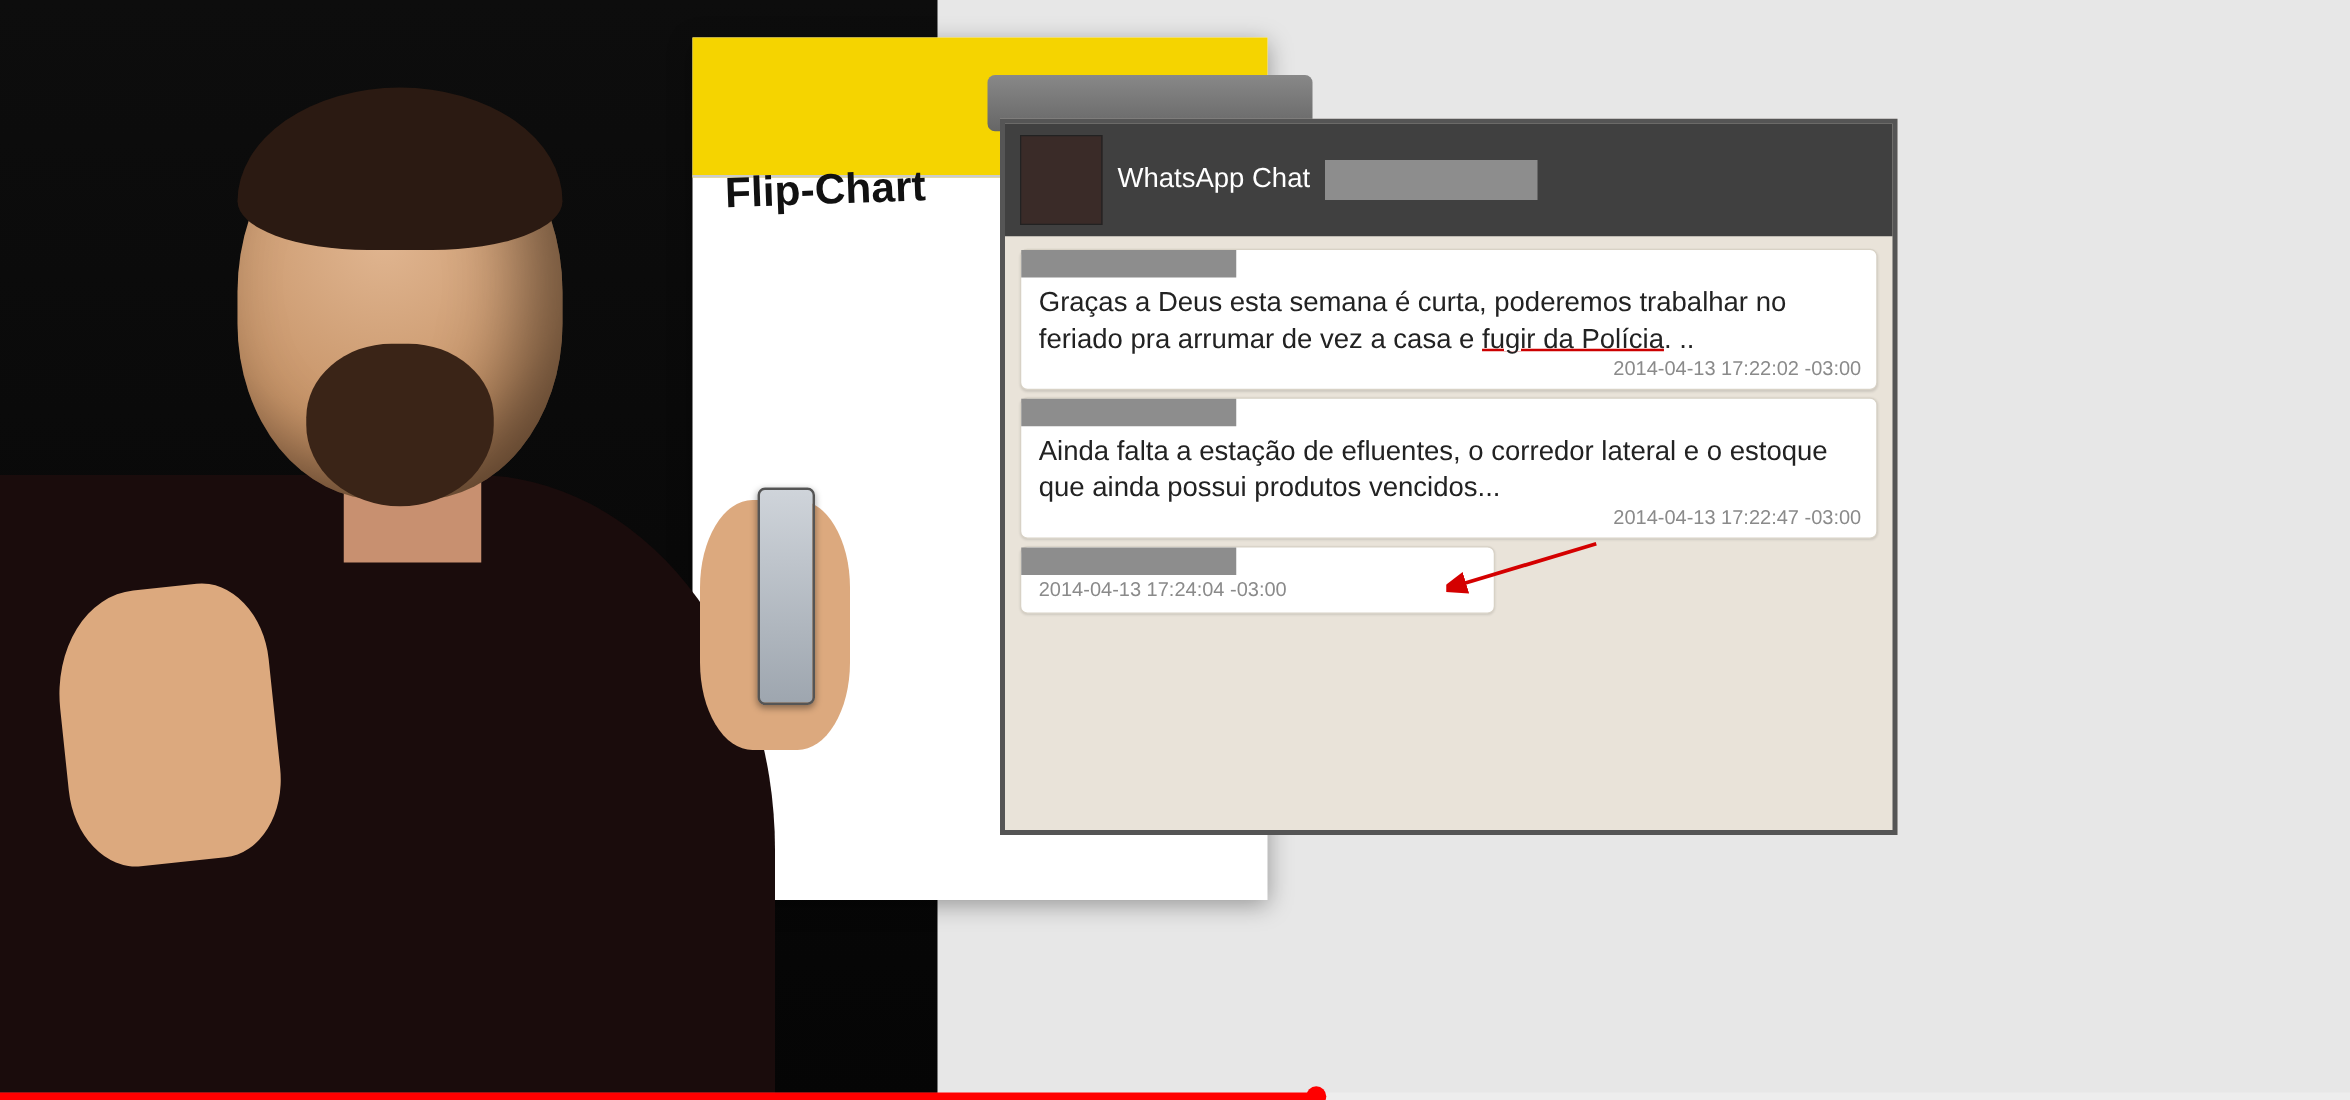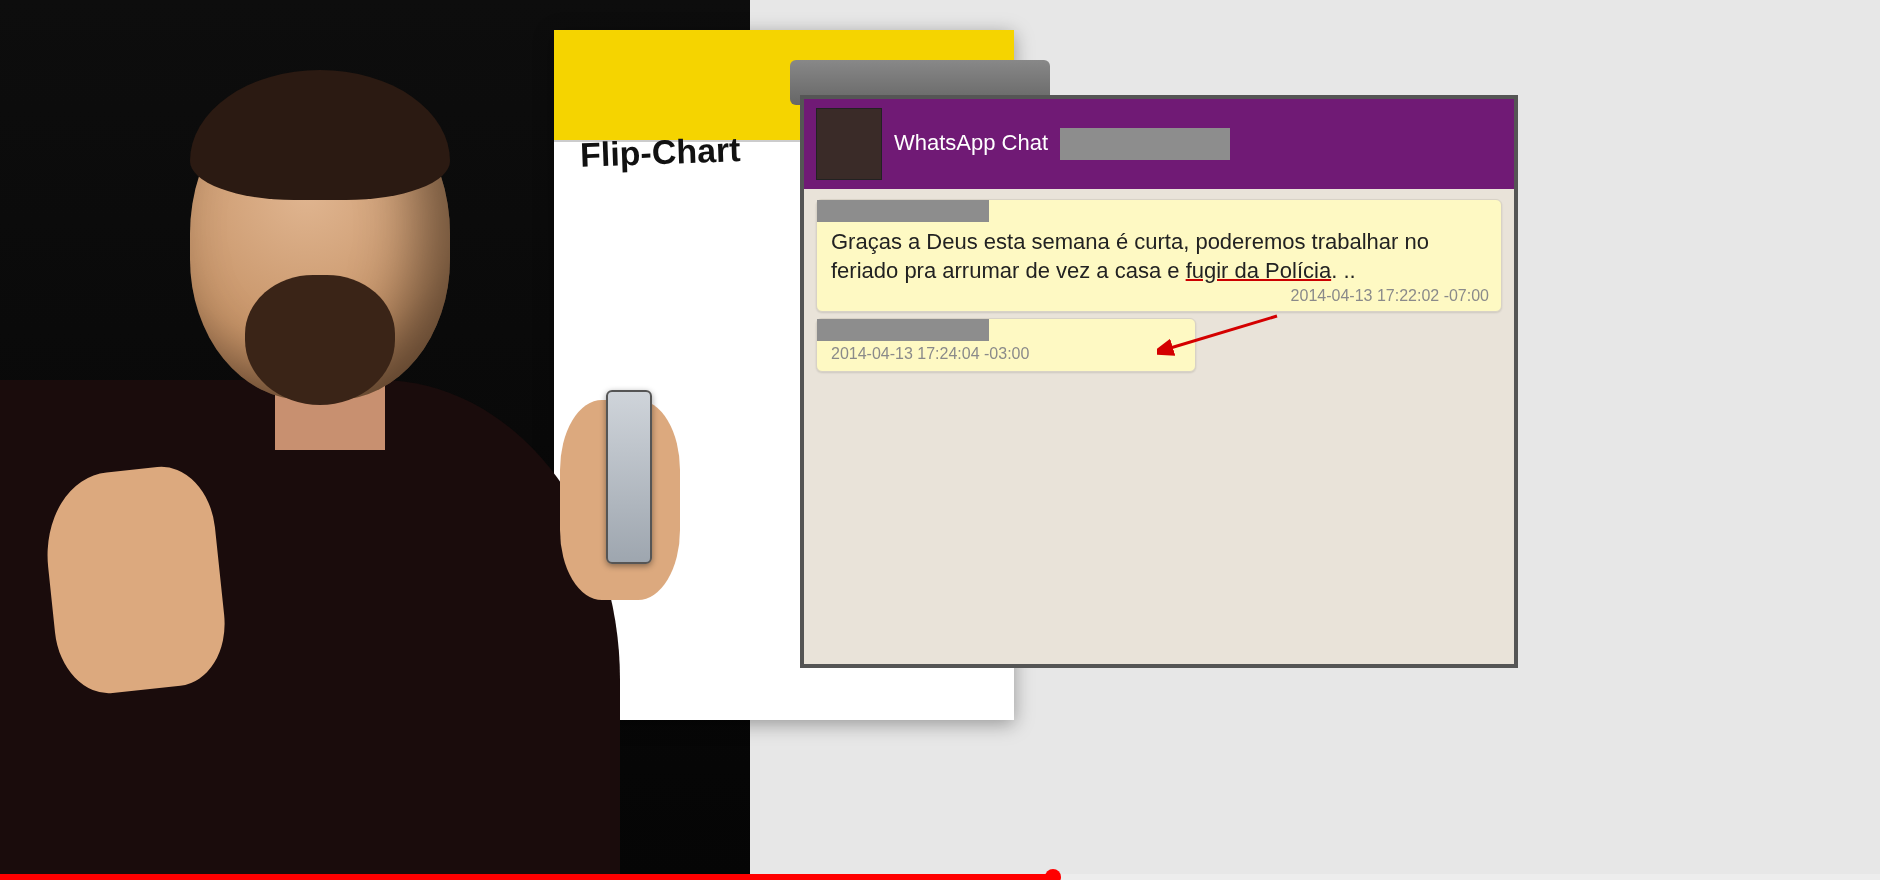--- a/index.html
+++ b/index.html
@@ -18,26 +18,26 @@
   .torso{position:absolute;left:0;top:330px;width:620px;height:560px;background:#1a0c0c;border-top-right-radius:240px 300px;}
   .head{position:absolute;left:190px;top:30px;width:260px;height:320px;background:radial-gradient(circle at 45% 35%,#e0b590,#c79468 60%,#9a6a45);border-radius:48% 48% 44% 44%;box-shadow:inset -30px -20px 60px rgba(0,0,0,.45);}
   .hair{position:absolute;left:190px;top:20px;width:260px;height:130px;background:#2b1a12;border-radius:50% 50% 40% 40%/70% 70% 30% 30%;}
   .beard{position:absolute;left:245px;top:225px;width:150px;height:130px;background:#3a2417;border-radius:50% 50% 55% 55%;}
   .neck{position:absolute;left:275px;top:320px;width:110px;height:80px;background:#c89070;}
   .hand-left{position:absolute;left:50px;top:420px;width:170px;height:220px;background:#dca97e;border-radius:40% 30% 30% 30%;transform:rotate(-6deg);}
   .hand-right{position:absolute;left:560px;top:350px;width:120px;height:200px;background:#dca97e;border-radius:35%;}
   .phone{position:absolute;left:606px;top:340px;width:42px;height:170px;background:linear-gradient(#cfd4da,#9ea6af);border-radius:6px;border:2px solid #555;box-shadow:0 2px 6px rgba(0,0,0,.4);}
   
   .wa-wrap{position:absolute;left:800px;top:95px;width:710px;height:565px;border:4px solid #555;background:#e9e3d9;}
-  .wa-head{height:90px;background:#701a75;display:flex;align-items:center;gap:12px;padding:0 12px;}
+  .wa-head{height:90px;background:#404040;display:flex;align-items:center;gap:12px;padding:0 12px;}
   .wa-avatar{width:64px;height:70px;background:#3a2b28;border:1px solid #222;}
   .wa-title{color:#fff;font:400 22px Arial;}
   .wa-name-redact{display:inline-block;width:170px;height:32px;background:#8d8d8d;vertical-align:middle;margin-left:6px;}
   .wa-body{padding:4px 12px 8px;}
-  .bubble{position:relative;background:#fef9c3;border:1px solid #d8d2c6;border-radius:6px;margin:6px 0;padding:28px 14px 26px;box-shadow:0 1px 2px rgba(0,0,0,.12);}
+  .bubble{position:relative;background:#ffffff;border:1px solid #d8d2c6;border-radius:6px;margin:6px 0;padding:28px 14px 26px;box-shadow:0 1px 2px rgba(0,0,0,.12);}
   .sender-redact{position:absolute;left:0;top:0;width:172px;height:22px;background:#8d8d8d;}
   .msg-text{font:400 22px/1.3 Arial;color:#222;}
   .msg-text .ul{text-decoration:underline;text-decoration-color:#c00;text-decoration-thickness:2px;}
   .ts{position:absolute;right:12px;bottom:6px;font:400 16px Arial;color:#8a8a8a;}
   .ts.ctr{position:static;display:block;text-align:left;margin-top:4px;}
   .arrow{position:absolute;pointer-events:none;}
   
   .progress{position:absolute;left:0;bottom:0;width:1880px;height:6px;background:rgba(255,255,255,.25);}
   .progress-fill{height:100%;background:#ff0000;}
   .progress-knob{position:absolute;top:-5px;width:16px;height:16px;border-radius:50%;background:#ff0000;}
@@ -74,23 +74,28 @@
         <span class="wa-name-redact"></span>
       </span>
     </div>
     <div class="wa-body">
 
       <div class="bubble">
         <div class="sender-redact"></div>
         <div class="msg-text">
           <span>Graças a Deus esta semana é curta, poderemos trabalhar no feriado pra arrumar de vez a casa e </span><span class="ul">fugir da Polícia</span><span>. ..</span>
         </div>
-        <div class="ts">2014-04-13 17:22:02 -07:00</div>
+        <div class="ts">2014-04-13 17:22:02 -03:00</div>
       </div>
 
+      <div class="bubble">
+        <div class="sender-redact"></div>
+        <div class="msg-text">Ainda falta a estação de efluentes, o corredor lateral e o estoque que ainda possui produtos vencidos...</div>
+        <div class="ts">2014-04-13 17:22:47 -03:00</div>
+      </div>
 
 
 
       <div class="bubble" style="width:350px;padding-top:22px;padding-bottom:8px">
         <div class="sender-redact"></div>
         <div class="ts ctr">2014-04-13 17:24:04 -03:00</div>
         <svg class="arrow" style="left:340px;top:-8px" width="130" height="50">
           <defs>
               <marker id="ah" markerWidth="10" markerHeight="10" refX="2" refY="3" orient="auto">
                 <path d="M0,0 L0,6 L8,3 z" fill="#d40000"></path>

